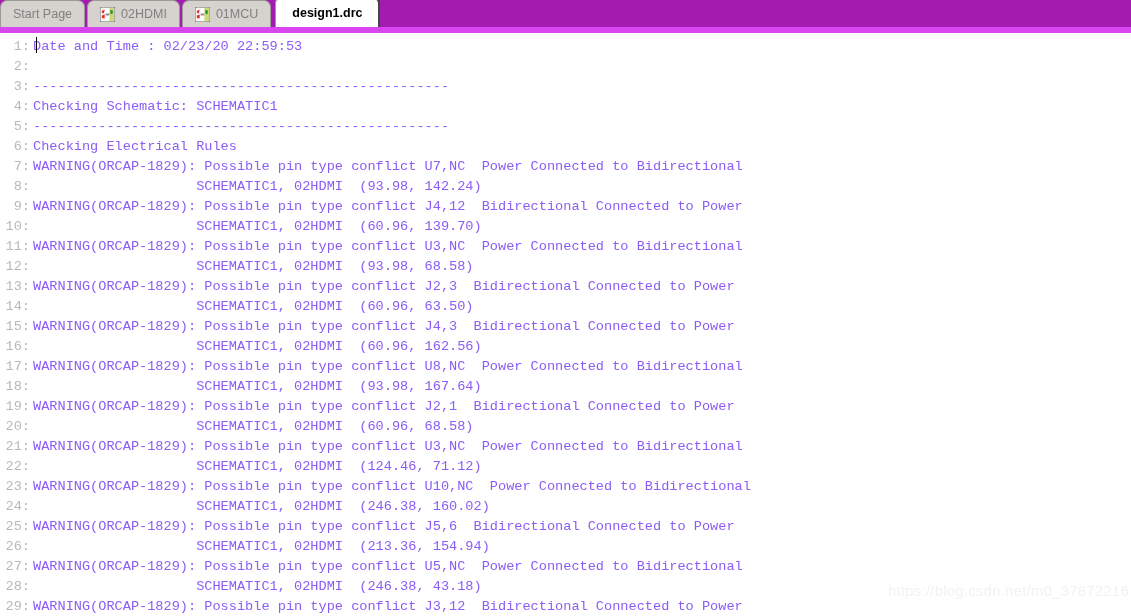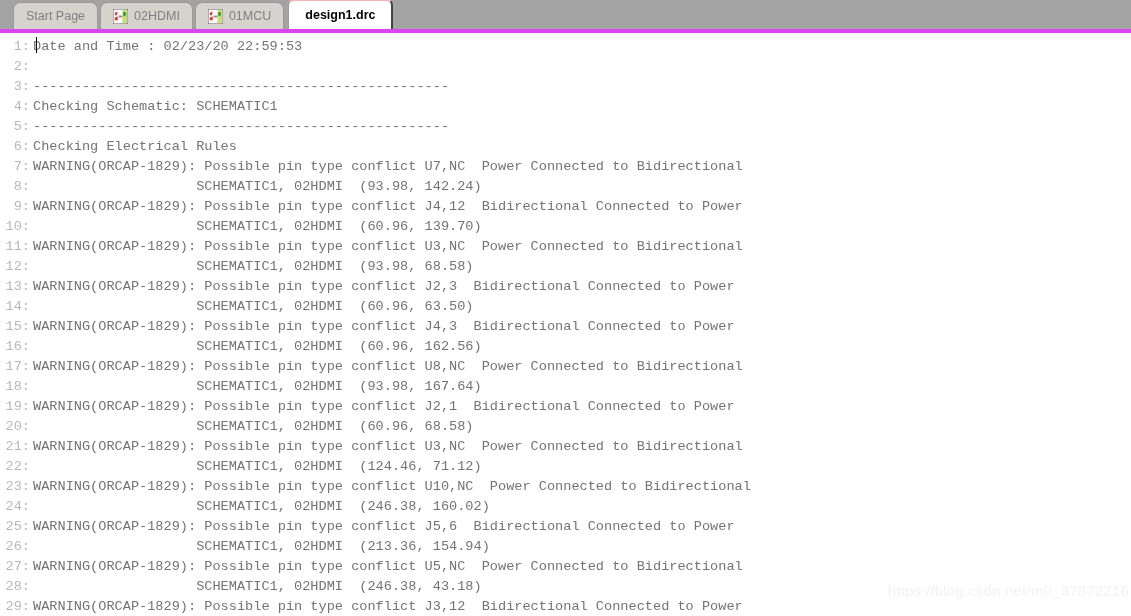--- a/index.html
+++ b/index.html
@@ -11,26 +11,26 @@
     width: 1131px;
     height: 616px;
     overflow: hidden;
     font-family: "Liberation Sans", sans-serif;
   }
 
   
   #tabbar {
     position: relative;
     height: 33px;
-    background: #a3a3a3;
-    border-bottom: 4px solid #d946ef;
+    background: #a21caf;
+    border-bottom: 6px solid #d946ef;
     box-sizing: border-box;
     display: flex;
     align-items: flex-end;
-    padding-left: 13px;
+    padding-left: 0;
   }
   .tab {
     position: relative;
     height: 27px;
     box-sizing: border-box;
     display: flex;
     align-items: center;
     gap: 6px;
     padding: 0 12px;
     margin-right: 2px;
@@ -90,21 +90,21 @@
   .gutter {
     width: 33px;
     flex: none;
     text-align: right;
     color: #b9b9b9;
     padding-right: 3px;
     box-sizing: border-box;
     user-select: none;
   }
   .code {
-    color: #737373;
+    color: #8b5cf6;
     flex: 1 1 auto;
     overflow: hidden;
   }
   
   #caret {
     position: absolute;
     left: 36px;
     top: 4px;
     width: 1px;
     height: 16px;

